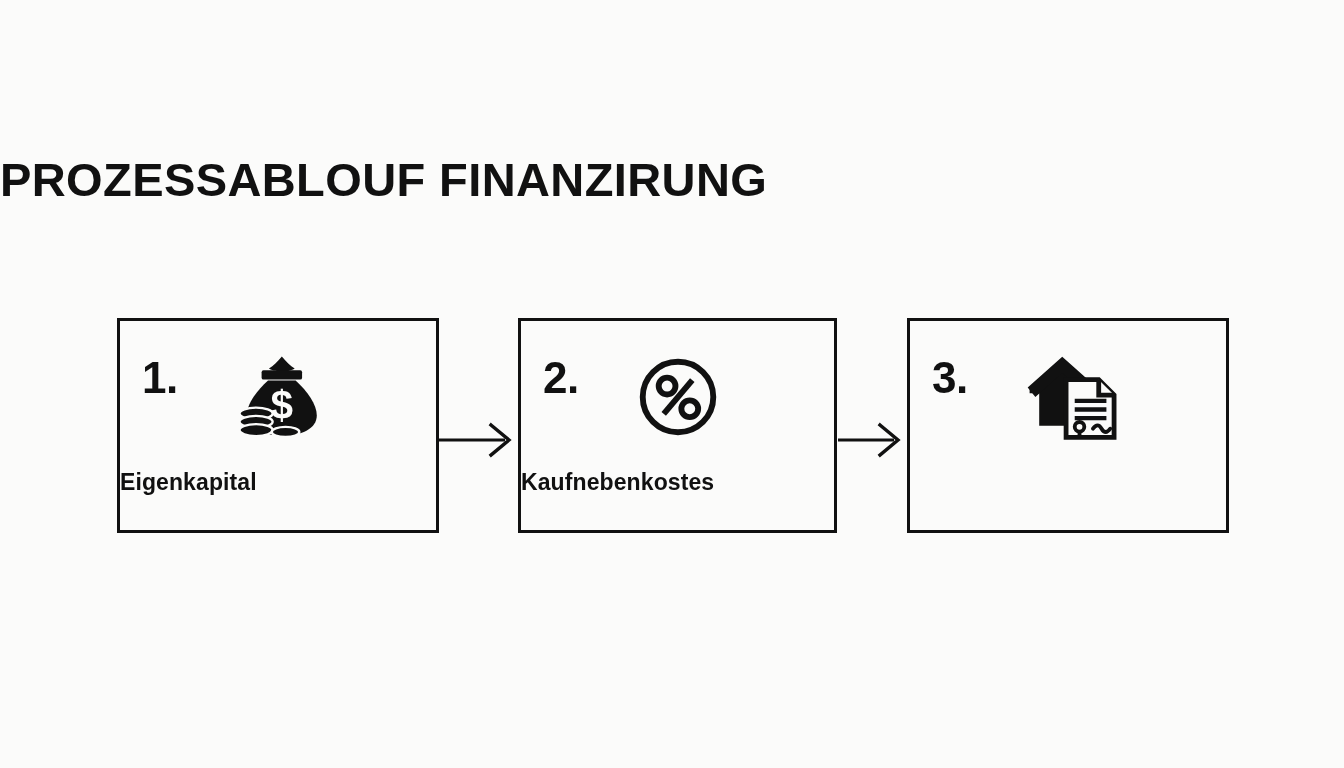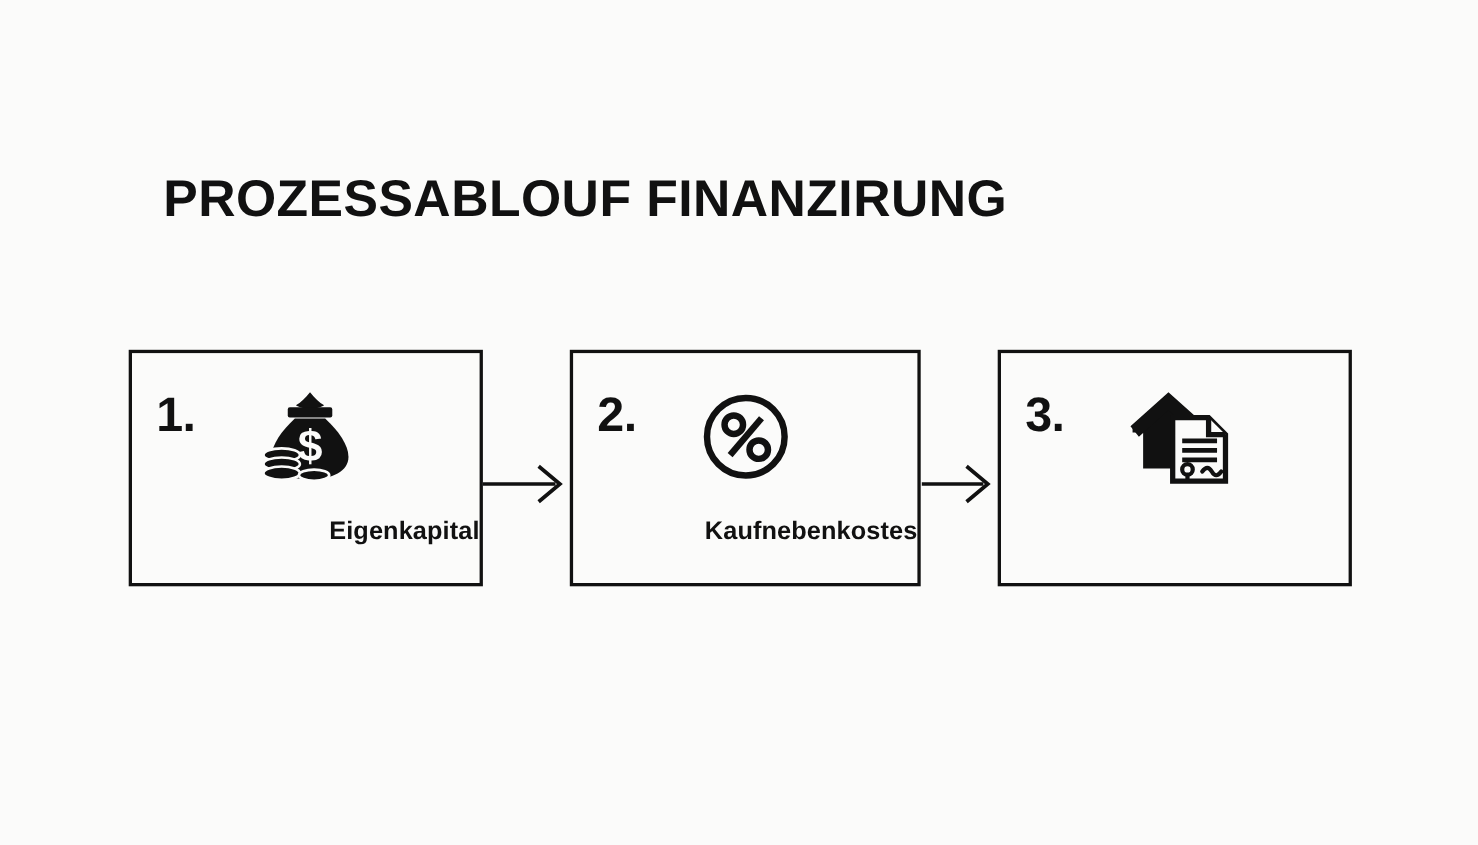--- a/index.html
+++ b/index.html
@@ -21,21 +21,21 @@
     height: 768px;
     background: #fbfbfa;
   }
 
   
   .page-title {
     position: absolute;
     left: 0;
     top: 152px;
     width: 1064px;
-    text-align: center;
+    text-align: left;
     font-size: 47px;
     font-weight: 700;
     letter-spacing: 0.4px;
     color: #111111;
     white-space: nowrap;
     font-family: "Liberation Sans", sans-serif;
   }
 
   
   .flow {
@@ -82,21 +82,21 @@
   }
   .step-box.s2 .step-icon { transform: translateX(-50%); }
 
   .step-icon svg { display: block; }
 
   .step-label {
     position: absolute;
     left: 0;
     right: 0;
     top: 148px;
-    text-align: right;
+    text-align: left;
     font-size: 23px;
     font-weight: 700;
     color: #111111;
     letter-spacing: 0.1px;
     white-space: nowrap;
   }
 
   
   .arrow {
     position: absolute;

